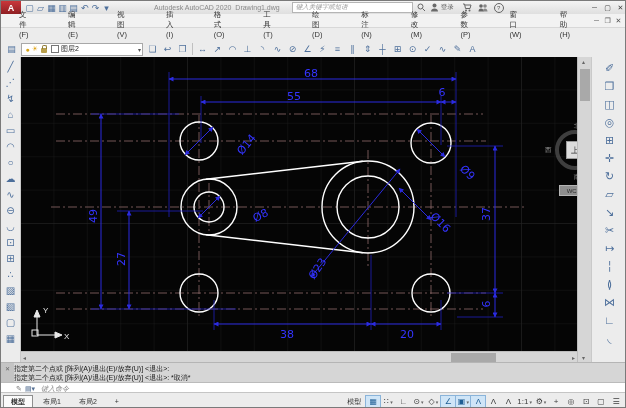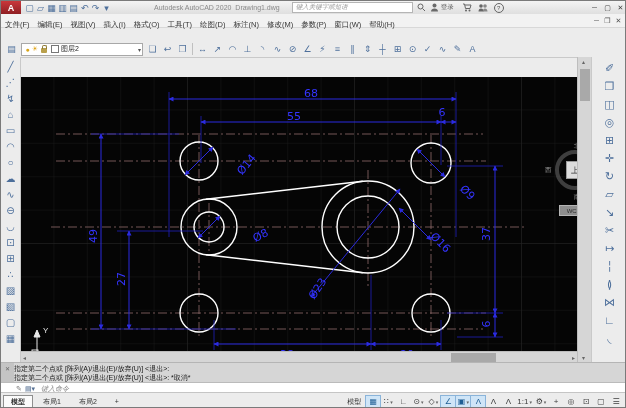--- a/index.html
+++ b/index.html
@@ -16,21 +16,21 @@
   .qat .t-ic{width:11px;}
   #titletext{margin-left:42px;color:#8a8a8a;white-space:nowrap;}
   #searchbox{margin-left:12px;width:116px;height:9px;background:#fff;border:1px solid #b5b5b5;
              display:flex;align-items:center;padding-left:3px;color:#999;font-style:italic;font-size:6.5px;overflow:hidden;}
   .tb-right{display:flex;align-items:center;margin-left:4px;color:#555;}
   .winbtns{margin-left:auto;display:flex;}
   .winbtn{width:13px;height:11px;display:flex;align-items:center;justify-content:center;font-size:7px;color:#444;}
   
   #menubar{left:0;top:13px;width:626px;height:13px;background:#f2f2f2;display:flex;align-items:center;
            font-size:7.5px;color:#333;border-bottom:1px solid #d8d8d8;}
-  #menubar [data-name=menu-item]{padding:0 4px;margin-top:8px;}
+  #menubar [data-name=menu-item]{padding:0 18px;margin-top:8px;}
   #docbtns{margin-left:auto;display:flex;padding-right:3px;color:#555;}
   #docbtns span{width:11px;text-align:center;font-size:7px;}
   
   #tabbar{left:0;top:26px;width:626px;height:14px;background:linear-gradient(#cfcfcf,#b9b9b9);
           display:flex;align-items:flex-end;font-size:7.5px;color:#444;}
   .ftab{padding:2px 8px;height:10px;display:flex;align-items:center;}
   .ftab.active{background:#f7f7f7;color:#222;border:1px solid #9a9a9a;border-bottom:none;}
   .ftab .x{margin-left:5px;font-size:6px;color:#777;}
   .newtab{margin-left:4px;width:10px;height:10px;border:1px solid #999;background:#e3e3e3;
           display:flex;align-items:center;justify-content:center;font-size:7px;margin-bottom:1px;}
@@ -51,21 +51,21 @@
                border-bottom:none;border-radius:2px 2px 0 0;}
   .dd{font-size:5px;color:#666;margin-left:1px;}
   
   #draw-tb{left:0;top:56px;width:20px;height:305px;background:#ececec;border-right:1px solid #c9c9c9;
            display:flex;flex-direction:column;align-items:center;padding-top:1px;box-sizing:border-box;}
   #draw-tb .t-ic{height:16px;width:18px;font-size:10px;}
   #mod-tb{left:590px;top:56px;width:36px;height:305px;background:#ececec;border-left:1px solid #c9c9c9;
           display:flex;flex-direction:column;align-items:center;padding-top:2px;box-sizing:border-box;}
   #mod-tb .t-ic{height:18px;width:20px;font-size:11px;}
   
-  #canvas{left:20px;top:56px;width:556px;height:294px;background:#050505;margin-top:20px;}
+  #canvas{left:20px;top:56px;width:556px;height:294px;background:#050505;}
   #canvas svg{display:block;}
   .dimtext{fill:#3434ff;font-size:11px;font-family:"DejaVu Sans",sans-serif;text-anchor:middle;dominant-baseline:middle;}
   
   #viewcube{left:526px;top:65px;width:60px;height:60px;color:#8d8d8d;font-size:6.5px;}
   #vc-ring{position:absolute;left:8px;top:8px;width:40px;height:40px;border:4px solid rgba(110,110,110,.55);
            border-radius:50%;box-sizing:border-box;}
   #vc-face{position:absolute;left:19px;top:19px;width:18px;height:18px;background:#dcdcdc;border:1px solid #9a9a9a;
            color:#333;display:flex;align-items:center;justify-content:center;font-size:8px;box-sizing:border-box;}
   .vc-n{position:absolute;left:0;right:0;top:0;text-align:center;}
   .vc-s{position:absolute;left:0;right:0;bottom:0;text-align:center;}

